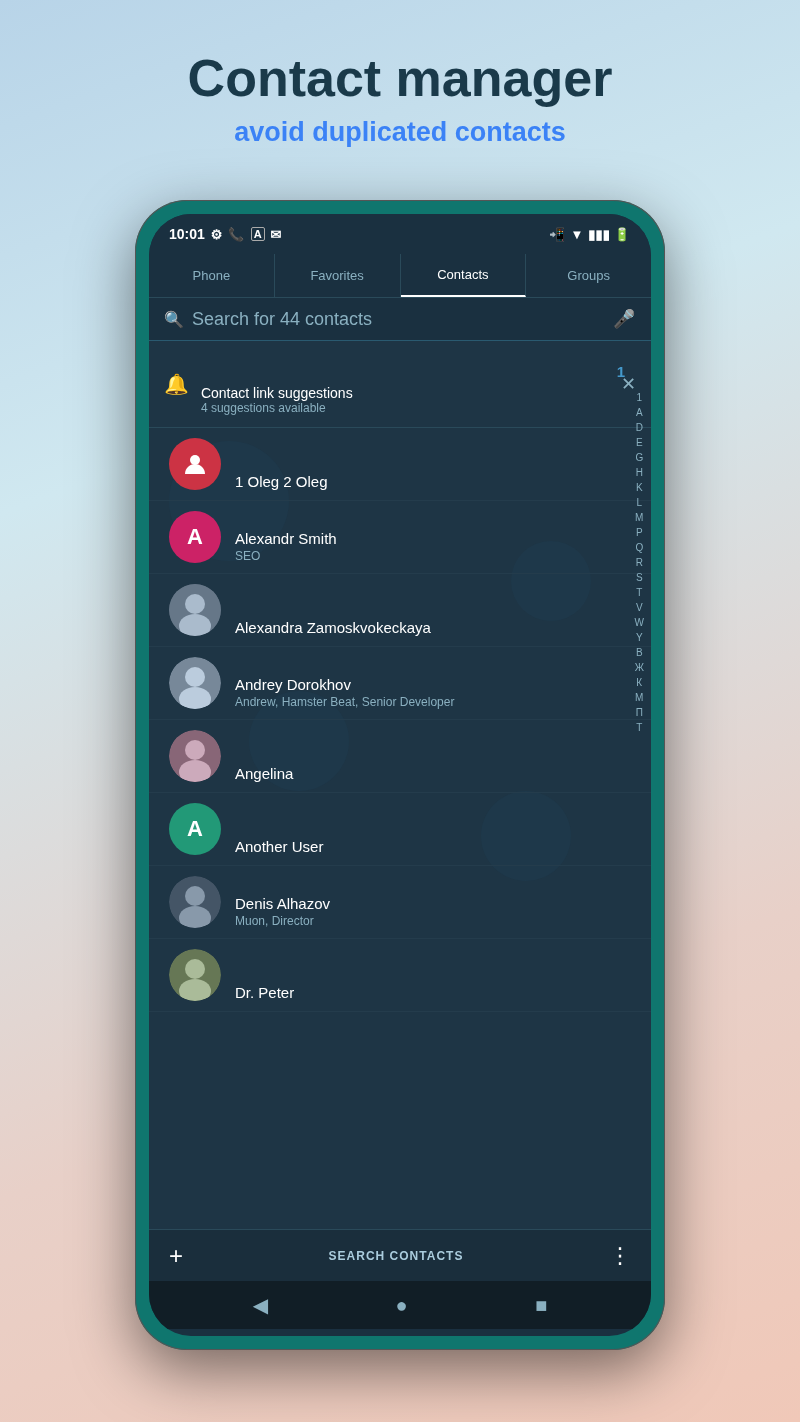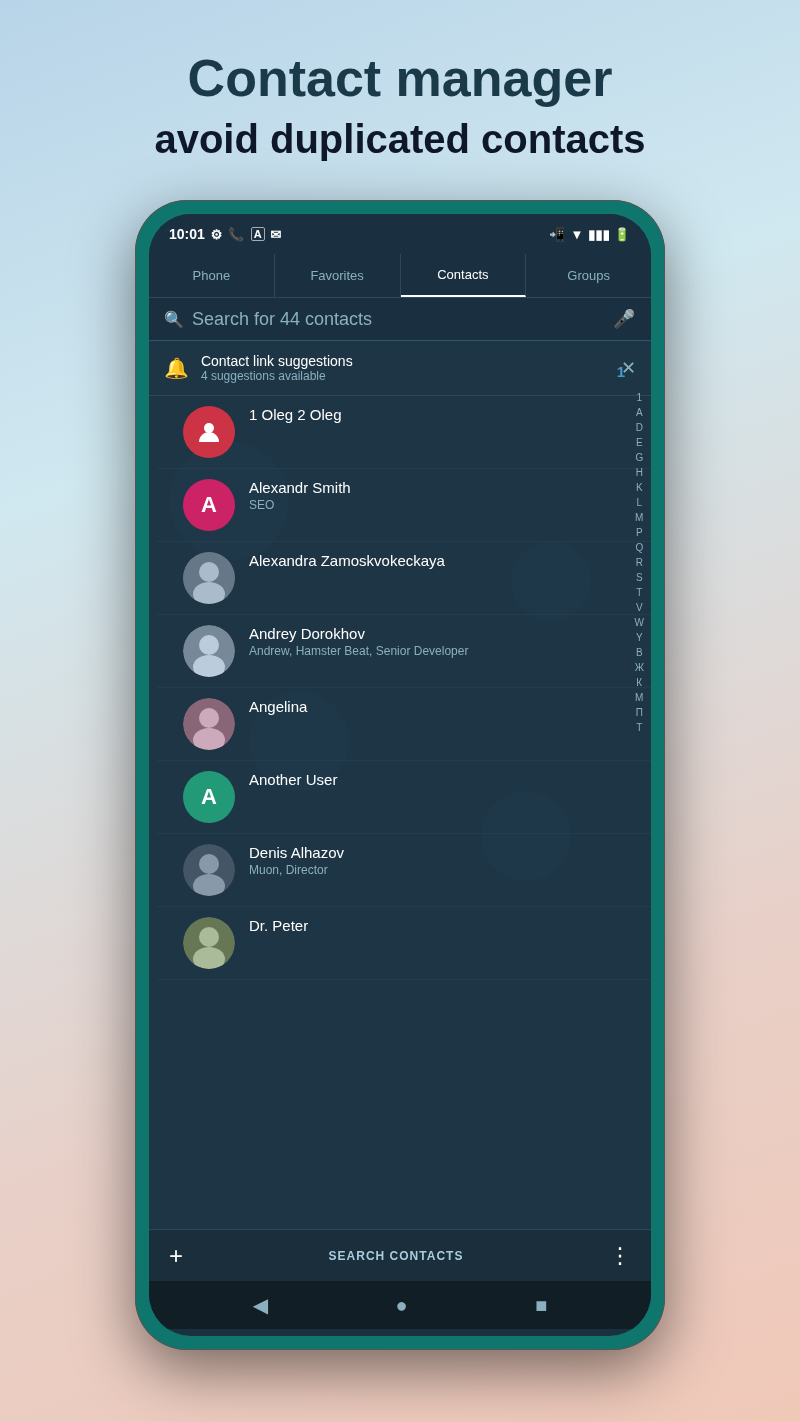--- a/index.html
+++ b/index.html
@@ -18,23 +18,23 @@
       padding-top: 50px;
       padding-bottom: 20px;
     }
     .page-title {
       font-size: 52px;
       font-weight: 900;
       color: #1a3a4a;
       line-height: 1.1;
     }
     .page-subtitle {
-      font-size: 40px;
+      font-size: 27px;
       font-weight: 700;
-      color: #0f172a;
+      color: #3b82f6;
       margin-top: 10px;
     }
 
     
     .phone-container {
       position: absolute;
       left: 50%;
       transform: translateX(-50%);
       top: 200px;
       width: 530px;
@@ -114,42 +114,41 @@
     .suggestion-banner {
       background: #1e3545;
       display: flex;
       align-items: center;
       padding: 12px 15px;
       border-bottom: 1px solid #2a4a5a;
       gap: 12px;
     }
     .bell-icon { color: #8ab0c0; font-size: 20px; }
     .suggestion-text { flex: 1; }
-    .suggestion-title { color: white; font-size: 14px; font-weight: 500; }
+    .suggestion-title { color: white; font-size: 14px; font-weight: 500; margin-top: 32px; }
     .suggestion-sub { color: #8ab0c0; font-size: 12px; }
     .suggestion-close { color: #8ab0c0; font-size: 18px; cursor: pointer; }
     .suggestion-count {
       position: absolute;
       right: 26px;
       top: 22px;
       color: #4499cc;
       font-size: 15px;
       font-weight: 700;
     }
 
     
     .contact-item {
       display: flex;
-      align-items: flex-start;
-      padding: 10px 26px;
+      align-items: flex-end;
+      padding: 10px 20px;
       border-bottom: 1px solid #243c4c;
       gap: 14px;
       cursor: pointer;
       position: relative;
-      margin-left: 8px;
     }
     .avatar {
       width: 52px;
       height: 52px;
       border-radius: 50%;
       display: flex;
       align-items: center;
       justify-content: center;
       font-size: 22px;
       font-weight: 700;

